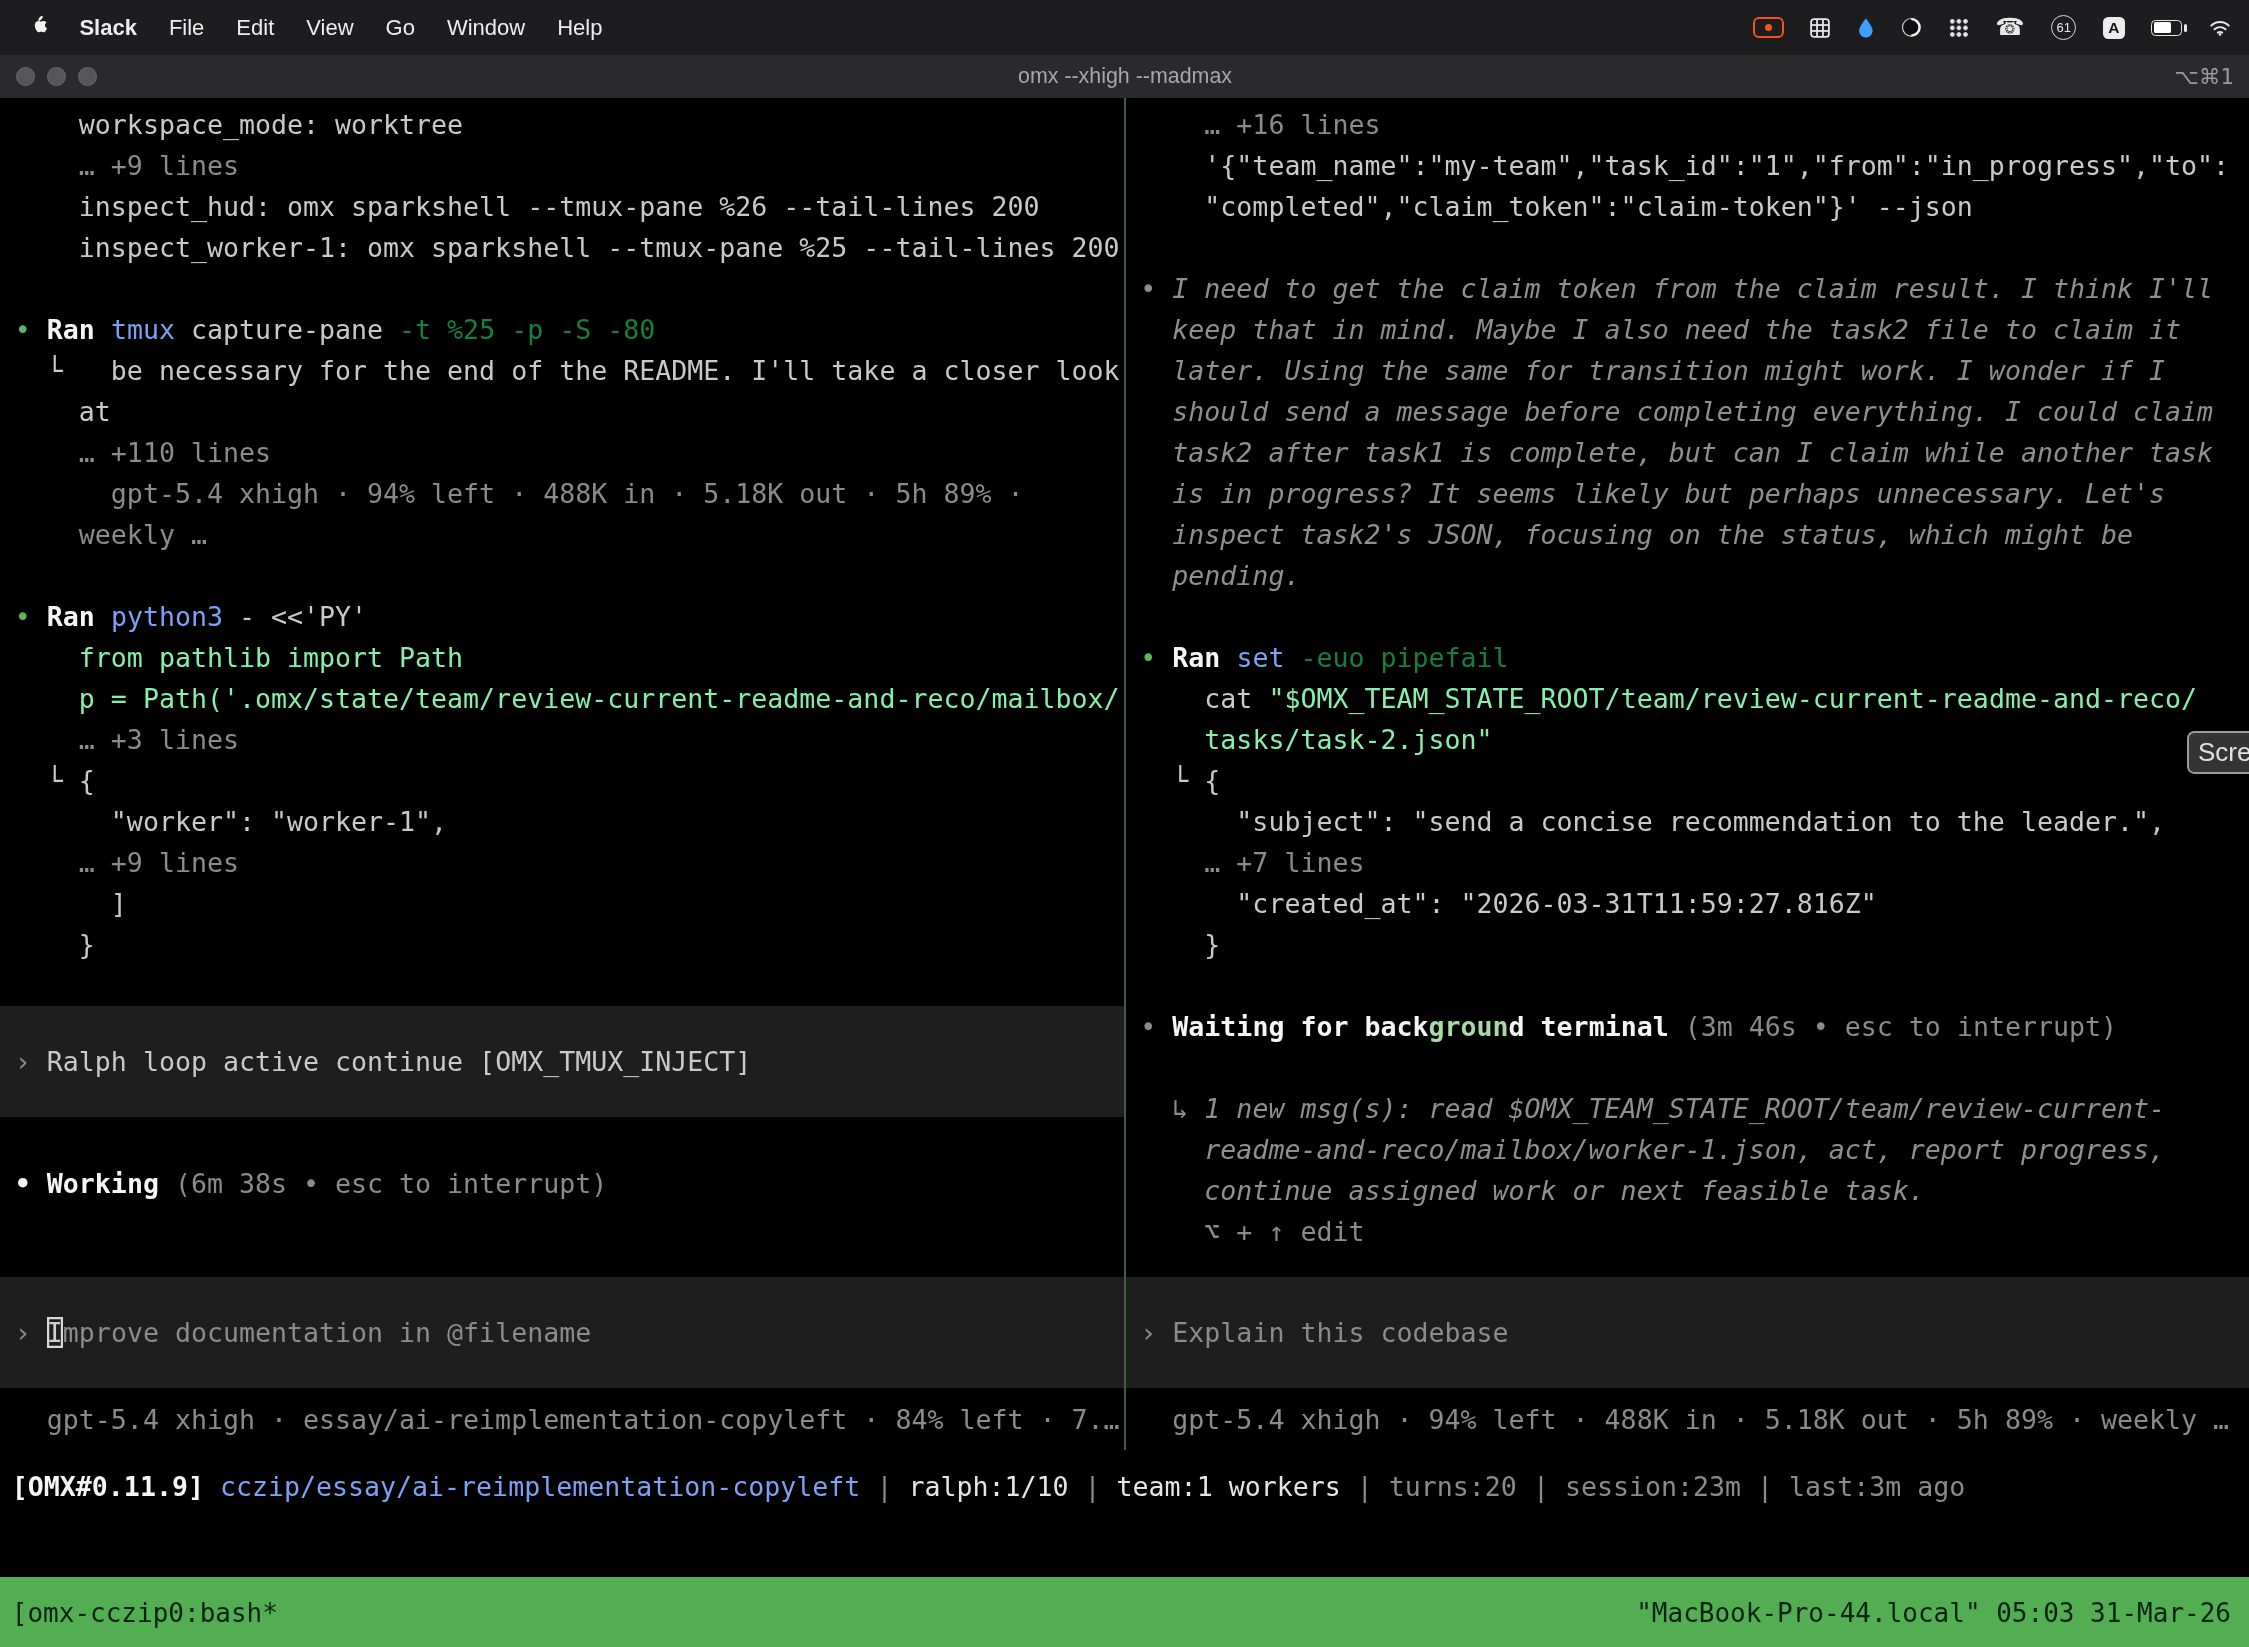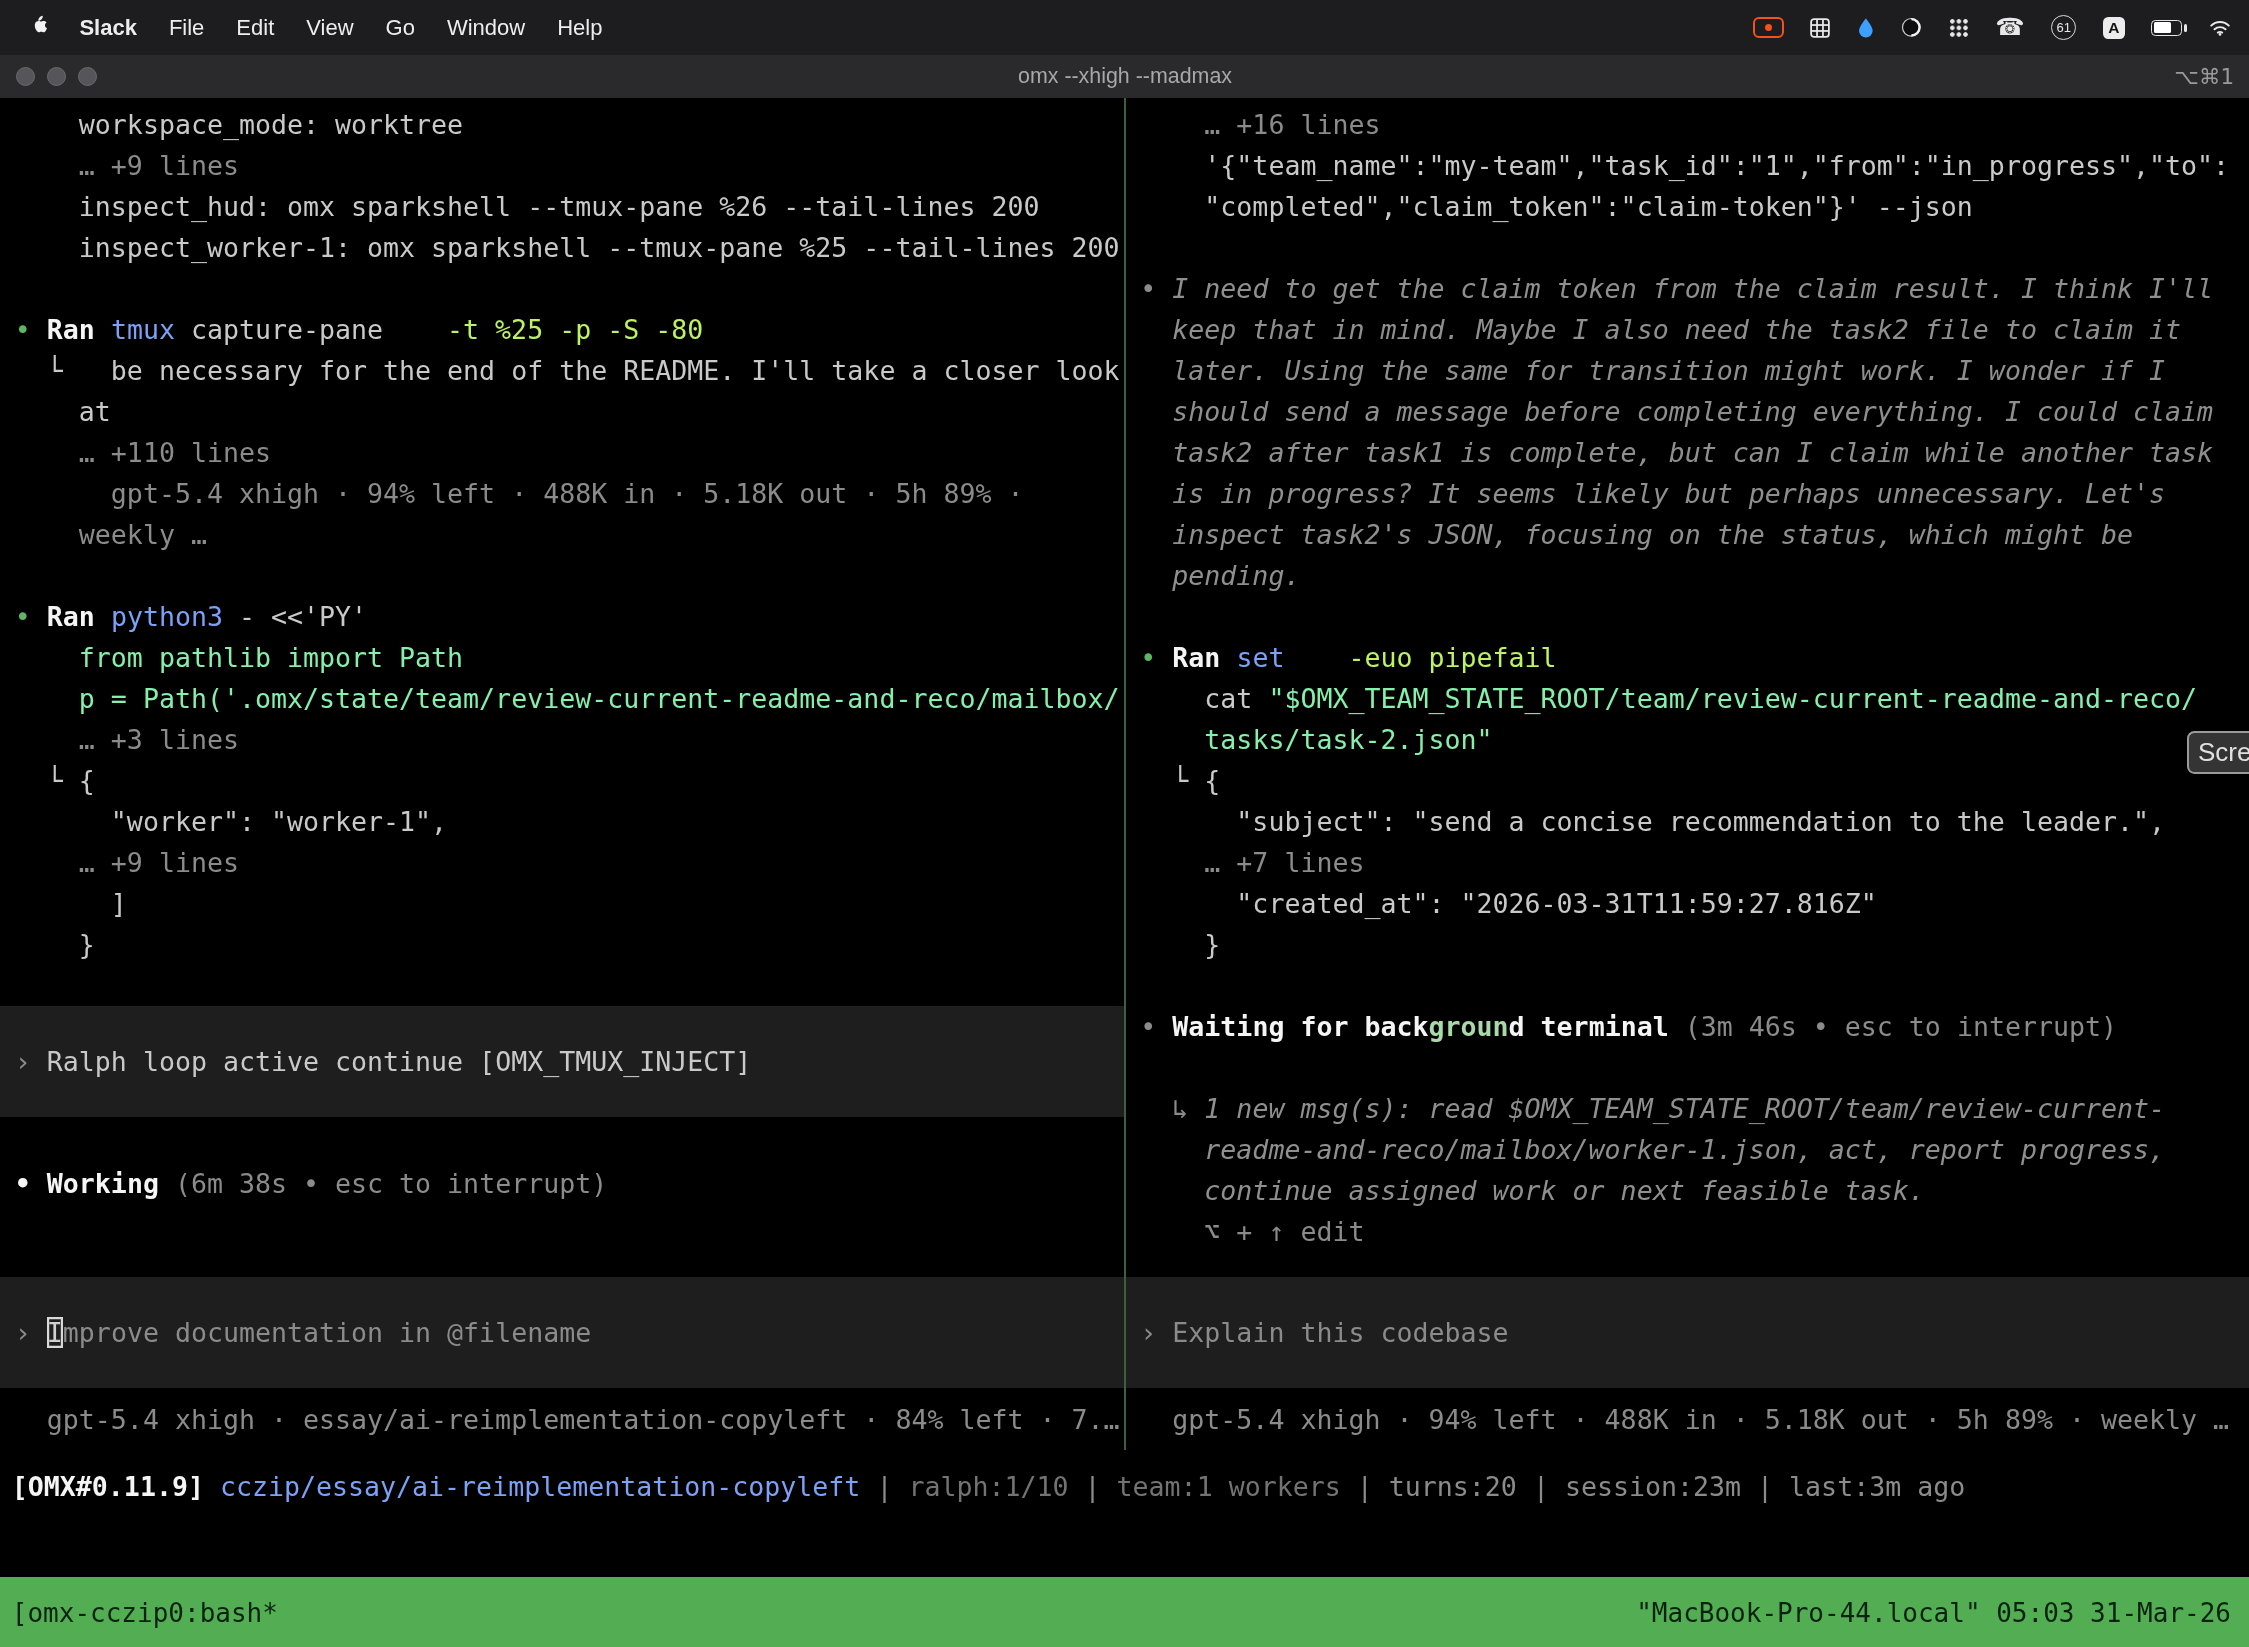--- a/index.html
+++ b/index.html
@@ -57,24 +57,24 @@
   .hl { background:#1e1e1e; padding:35px 0; }
   .bottom { margin-top:auto; }
   .status { margin-top:10.3px; }
 
   .c-t  { color:#c9c9c9; }
   .c-w  { color:#f5f5f5; font-weight:700; }
   .c-wg { color:#a9d8a9; font-weight:700; }
   .c-d  { color:#8b8b8b; }
   .c-i  { color:#8f8f8f; font-style:italic; }
   .c-b  { color:#7ba2f7; }
-  .c-r  { color:#bef264;margin-left:48px; }
+  .c-r  { color:#15803d; }
   .c-g  { color:#86efac; }
   .c-gb { color:#5fb561; }
-  .c-g2 { color:#737373; }
+  .c-g2 { color:#e5e5e5; }
   .c-cur { color:#cfcfcf; box-shadow:inset 0 0 0 2.2px #d9d9d9; }
 
   
   #omx-line { margin-top:16px; flex:none; }
   #omx-line .line { padding-left:11.8px; }
   .spacer { flex:1; }
   .tmux { height:71px; background:#53ae53; display:flex; align-items:center; flex:none;
           justify-content:space-between; padding:0 19px 0 11.8px;
           font-size:26px; color:#0a2310; }
 

